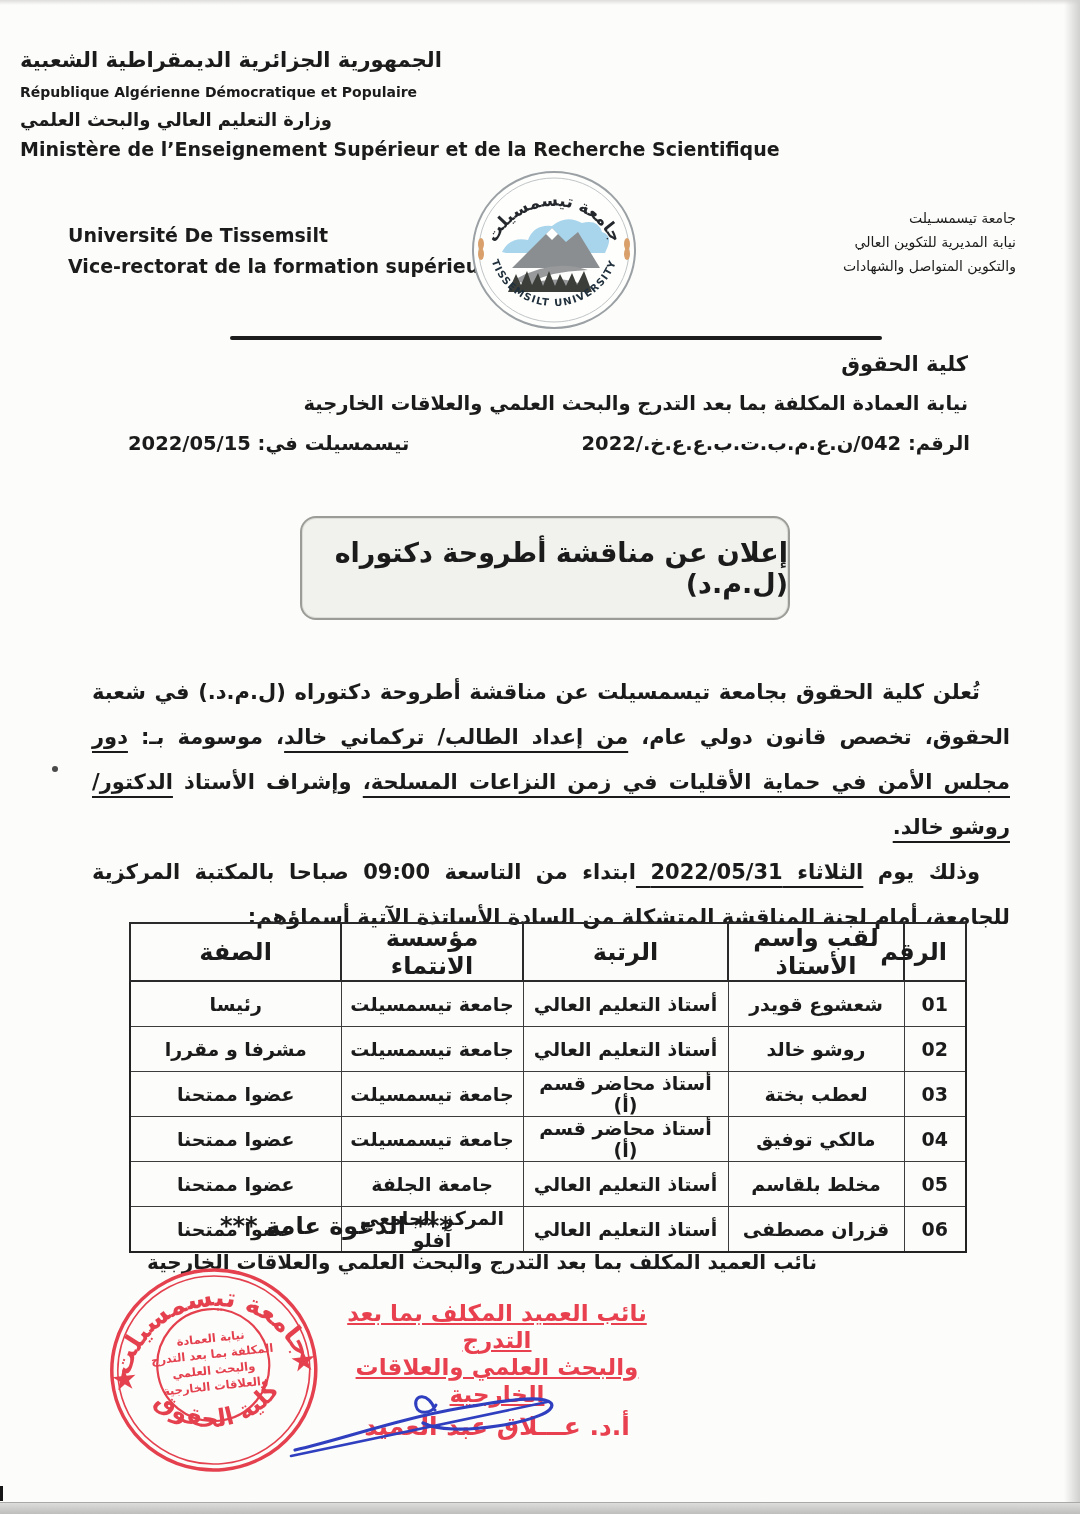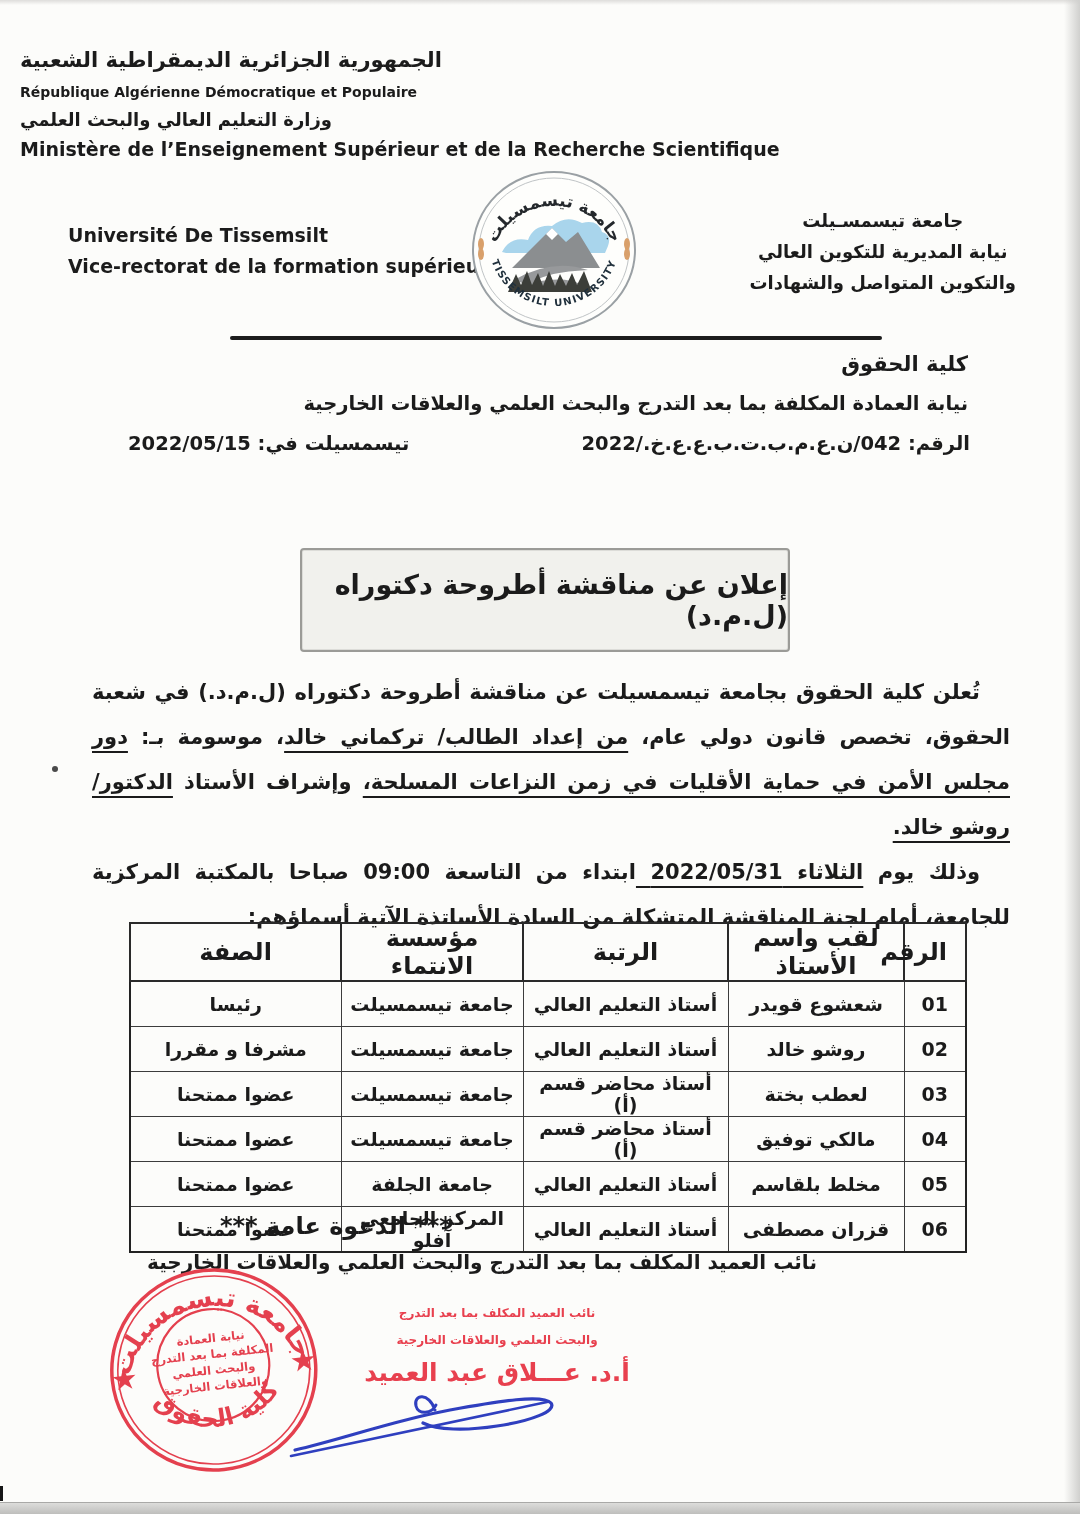--- a/index.html
+++ b/index.html
@@ -21,33 +21,33 @@
   .dot{position:absolute;left:52px;top:766px;width:6px;height:6px;border-radius:50%;background:#4a4a4a;}
 
   
   .hdr{position:absolute;top:48px;left:0;width:100%;text-align:left;font-weight:bold;padding-left:20px;}
   .hdr .ar1{font-size:21px;}
   .hdr .fr1{font-size:14px;margin-top:12px;}
   .hdr .ar2{font-size:18px;margin-top:9px;}
   .hdr .fr2{font-size:19px;margin-top:8px;}
 
   .uni-left{position:absolute;left:68px;top:220px;font-weight:bold;font-size:19px;line-height:1.62;}
-  .uni-right{position:absolute;right:64px;top:206px;font-weight:bold;font-size:18px;line-height:1.72;
-    text-align:center;direction:rtl;}
+  .uni-right{position:absolute;right:64px;top:206px;font-weight:normal;font-size:14px;line-height:1.72;
+    text-align:right;direction:rtl;}
   .logo{position:absolute;left:468px;top:168px;}
 
   .divider{position:absolute;top:336px;left:230px;width:652px;height:4px;background:#1c1c1c;border-radius:2px;}
 
   .fac-name{position:absolute;top:352px;right:112px;font-size:21px;font-weight:bold;direction:rtl;}
   .fac-dept{position:absolute;top:392px;right:112px;font-size:19.5px;font-weight:bold;direction:rtl;}
   .ref-row{position:absolute;top:432px;left:128px;right:110px;direction:rtl;
     display:flex;justify-content:space-between;font-size:19.5px;font-weight:bold;}
 
-  .title-box{position:absolute;top:548px;left:300px;width:486px;height:100px;
-    background:#f1f1ed;border:2px solid #9b9b97;border-radius:4px;
+  .title-box{position:absolute;top:516px;left:300px;width:486px;height:100px;
+    background:#f1f1ed;border:2px solid #9b9b97;border-radius:16px;
     display:flex;align-items:center;justify-content:center;
     font-size:27px;font-weight:bold;direction:rtl;
     box-shadow:inset 0 0 0 1px #dcdcd8;}
 
   .body-text{position:absolute;top:670px;left:92px;width:918px;direction:rtl;
     text-align:justify;font-size:21px;font-weight:bold;line-height:45px;}
   .body-text p{margin:0;text-indent:30px;}
   .u{text-decoration:underline;text-decoration-thickness:2px;text-underline-offset:7px;}
 
   table.jury{position:absolute;top:922px;left:129px;width:836px;border-collapse:collapse;
@@ -57,21 +57,21 @@
   table.jury{border:2px solid #222;}
 
   .invite{position:absolute;top:1212px;left:220px;width:760px;text-align:left;
     font-size:24px;font-weight:bold;direction:rtl;}
   .signatory{position:absolute;top:1250px;left:112px;width:740px;text-align:center;
     font-size:20px;font-weight:bold;direction:rtl;}
 
   .stamp{position:absolute;left:104px;top:1262px;transform:rotate(-6deg);}
   .red-block{position:absolute;left:338px;top:1300px;width:318px;text-align:center;direction:rtl;
     color:#e8404e;font-weight:bold;}
-  .red-block .rl{font-size:12px;line-height:27px;}
+  .red-block .rl{font-size:23px;line-height:27px;text-decoration:underline;}
   .red-block .rname{font-size:25px;margin-top:4px;}
   .signature{position:absolute;left:285px;top:1372px;}
 </style>
 </head>
 <body>
 
 <div class="page">
 
   <div class="hdr">
     <div class="ar1">الجمهورية الجزائرية الديمقراطية الشعبية</div>

